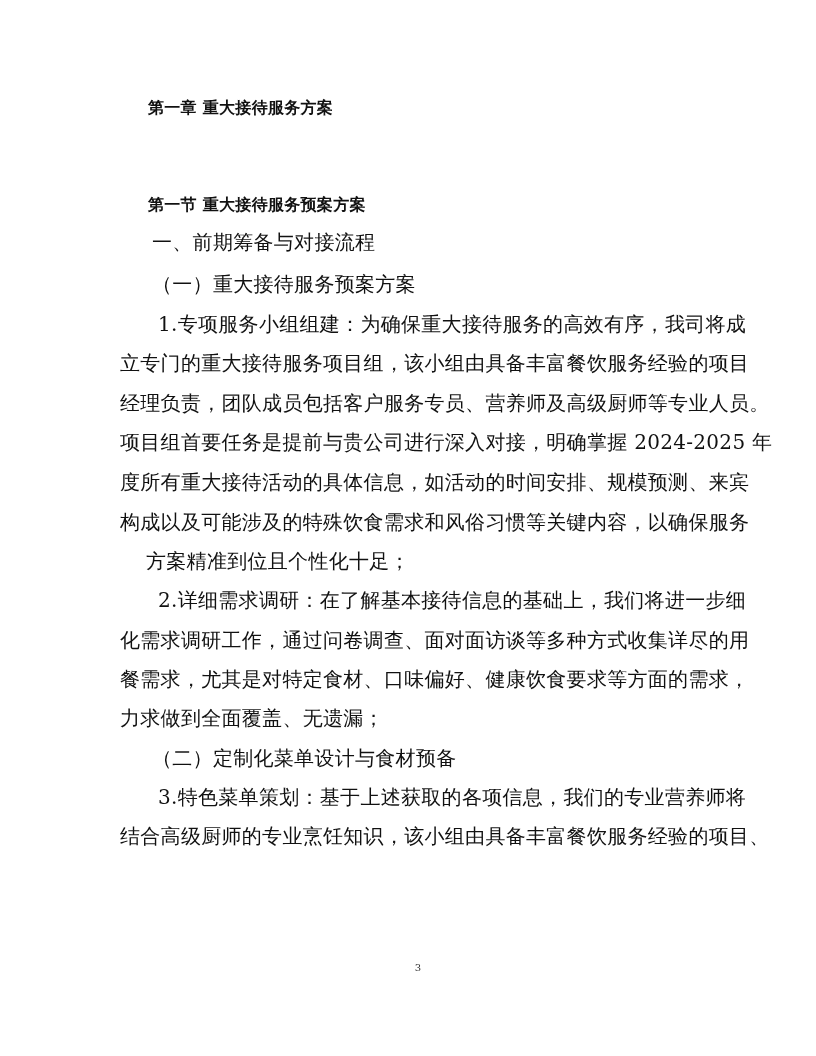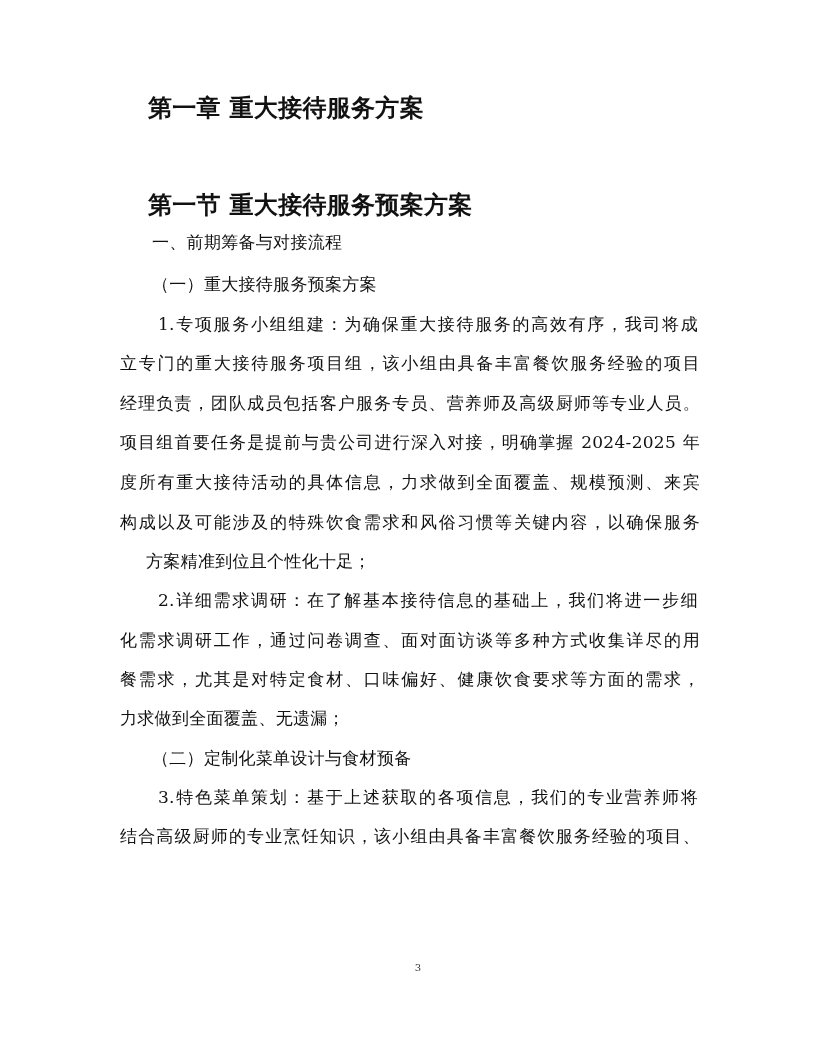--- a/index.html
+++ b/index.html
@@ -19,29 +19,29 @@
     position: absolute;
     left: 0; top: 0;
     width: 816px;
     height: 1056px;
     background: #ffffff;
   }
   .line {
     position: absolute;
     left: 120px;
     width: 580px;
-    font-size: 17px;
+    font-size: 20px;
     line-height: 24px;
     white-space: nowrap;
     letter-spacing: 0.3px;
   }
   .bold {
     font-weight: bold;
     font-family: "DejaVu Sans", "Liberation Sans", sans-serif;
-    font-size: 24px;
+    font-size: 16px;
   }
   .indent2 { left: 148px; }
   .indent1 { left: 152px; }
   .indent-para { left: 158px; }
   .justify {
     text-align: justify;
     text-align-last: justify;
   }
   .page-number {
     position: absolute;
@@ -63,21 +63,21 @@
   <div class="line bold indent2" style="top:193px;">第一节  重大接待服务预案方案</div>
 
   <div class="line indent1" style="top:230px;">一、前期筹备与对接流程</div>
 
   <div class="line indent1" style="top:272px;">（一）重大接待服务预案方案</div>
 
   <div class="line indent-para justify" style="top:312px; width:540px;">1.专项服务小组组建：为确保重大接待服务的高效有序，我司将成</div>
   <div class="line justify" style="top:351px;">立专门的重大接待服务项目组，该小组由具备丰富餐饮服务经验的项目</div>
   <div class="line justify" style="top:391px;">经理负责，团队成员包括客户服务专员、营养师及高级厨师等专业人员。</div>
   <div class="line justify" style="top:430px;">项目组首要任务是提前与贵公司进行深入对接，明确掌握 2024-2025 年</div>
-  <div class="line justify" style="top:470px;">度所有重大接待活动的具体信息，力求做到全面覆盖、规模预测、来宾</div>
+  <div class="line justify" style="top:470px;">度所有重大接待活动的具体信息，如活动的时间安排、规模预测、来宾</div>
   <div class="line justify" style="top:510px;">构成以及可能涉及的特殊饮食需求和风俗习惯等关键内容，以确保服务</div>
   <div class="line" style="top:549px;margin-left:26px;">方案精准到位且个性化十足；</div>
 
   <div class="line indent-para justify" style="top:588px; width:540px;">2.详细需求调研：在了解基本接待信息的基础上，我们将进一步细</div>
   <div class="line justify" style="top:628px;">化需求调研工作，通过问卷调查、面对面访谈等多种方式收集详尽的用</div>
   <div class="line justify" style="top:667px;">餐需求，尤其是对特定食材、口味偏好、健康饮食要求等方面的需求，</div>
   <div class="line" style="top:706px;">力求做到全面覆盖、无遗漏；</div>
 
   <div class="line indent1" style="top:746px;">（二）定制化菜单设计与食材预备</div>
 

